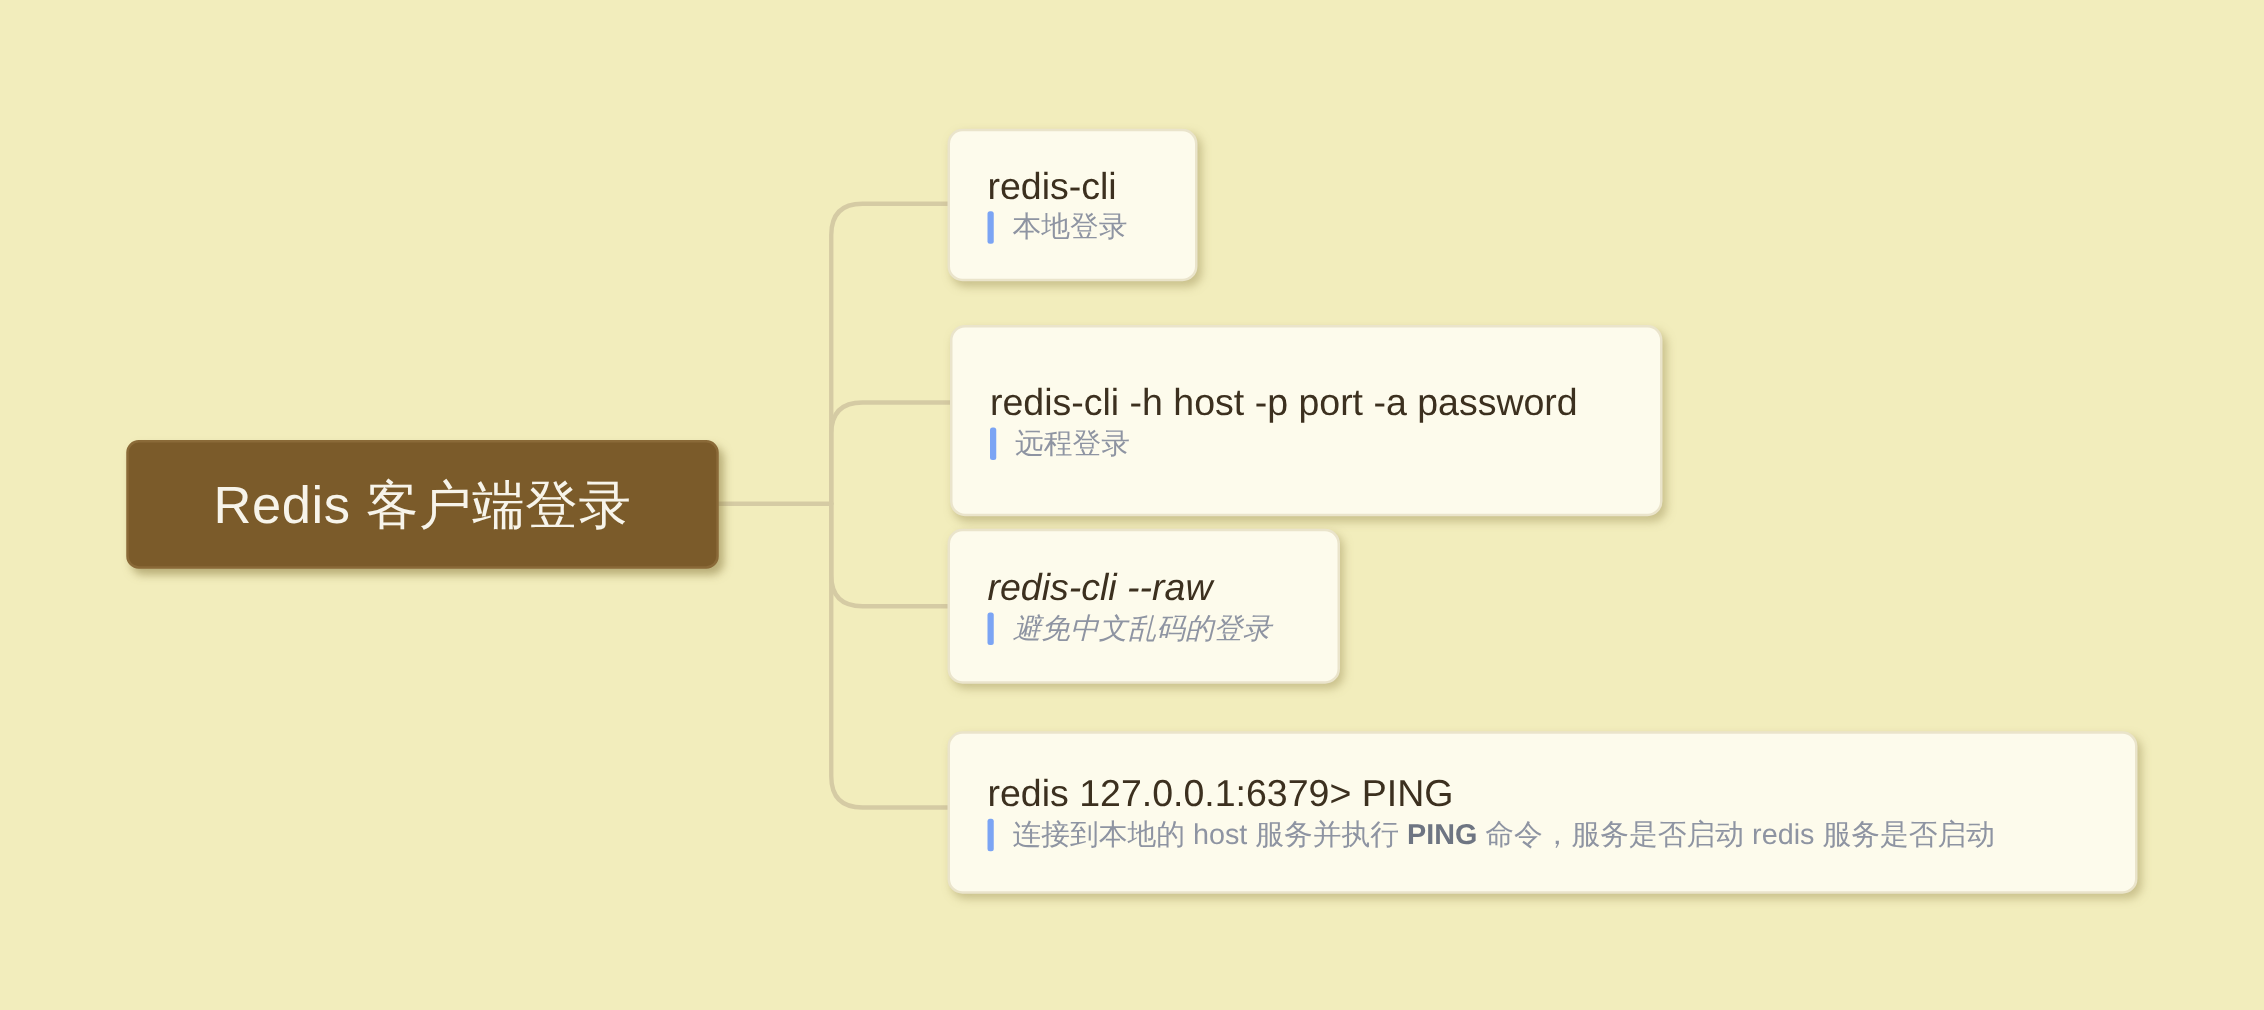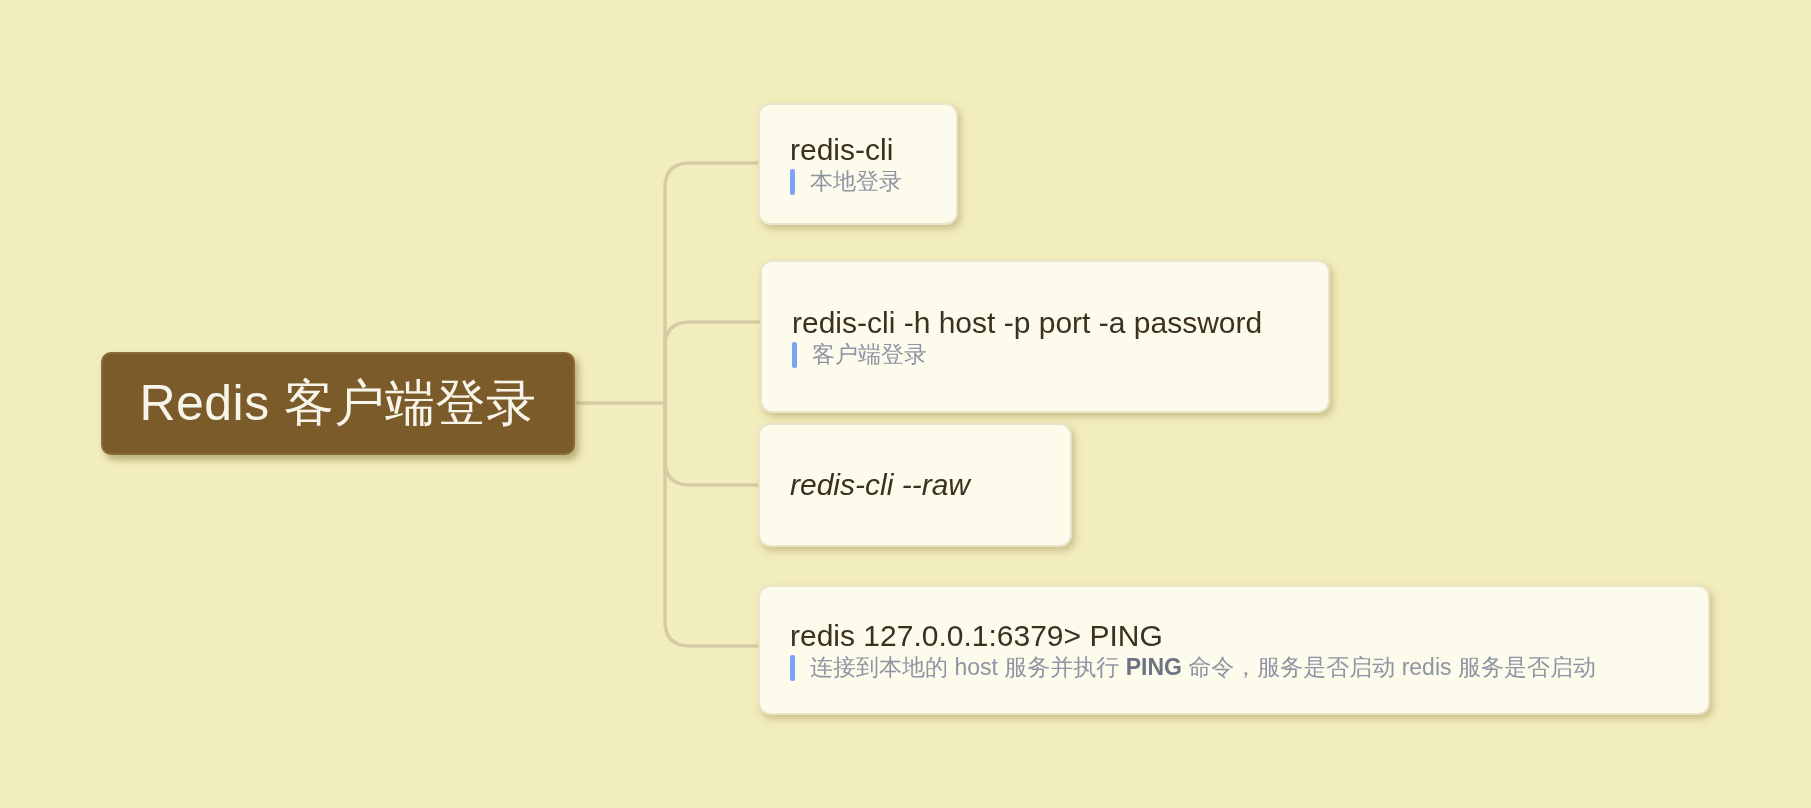--- a/index.html
+++ b/index.html
@@ -27,21 +27,21 @@
   svg.connectors path{stroke:var(--line);stroke-width:3.5;fill:none;stroke-linecap:round;}
 
   .root-node{
     position:absolute;left:101px;top:352px;width:474px;height:103px;
     background:var(--root-bg);
     border:2px solid var(--root-border);
     border-radius:10px;
     box-shadow:4px 5px 7px rgba(139,124,66,.55);
     display:flex;align-items:center;justify-content:center;
     color:var(--root-text);
-    font-size:50px;
+    font-size:42px;
     letter-spacing:.5px;
     cursor:default;
     white-space:nowrap;
   }
 
   .card{
     position:absolute;
     background:var(--card-bg);
     border:2px solid var(--card-border);
     border-radius:12px;
@@ -100,26 +100,30 @@
     <div class="note">
       <span class="note-bar"></span>
       <span class="note-text">本地登录</span>
     </div>
   </div>
 
   <div class="card card2">
     <div class="title">redis-cli -h host -p port -a password</div>
     <div class="note">
       <span class="note-bar"></span>
-      <span class="note-text">客户端登录</span>
+      <span class="note-text">远程登录</span>
     </div>
   </div>
 
   <div class="card card3">
     <div class="title">redis-cli --raw</div>
+    <div class="note">
+      <span class="note-bar"></span>
+      <span class="note-text">避免中文乱码的登录</span>
+    </div>
   </div>
 
   <div class="card card4">
     <div class="title">redis 127.0.0.1:6379&gt; PING</div>
     <div class="note">
       <span class="note-bar"></span>
       <span class="note-text"><span>连接到本地的 host 服务并执行 </span><span class="b">PING</span><span> 命令，服务是否启动 redis 服务是否启动</span></span>
     </div>
   </div>
 

